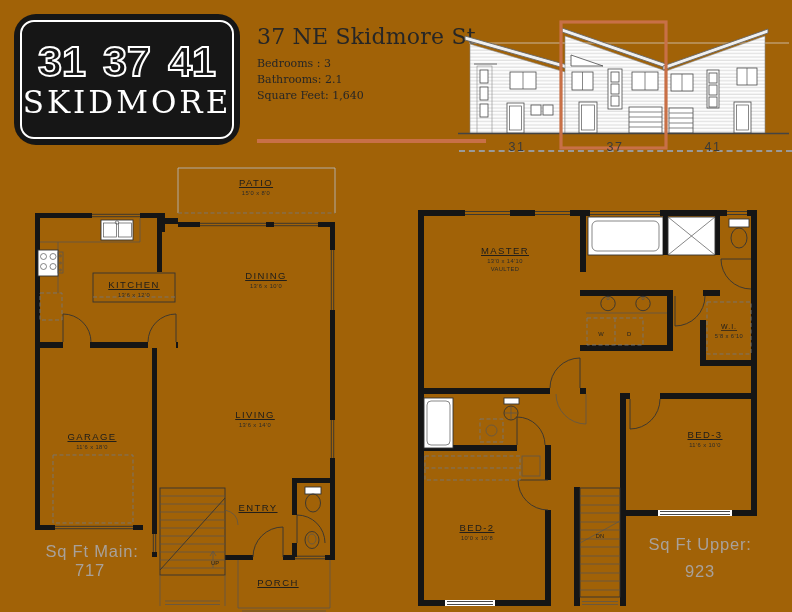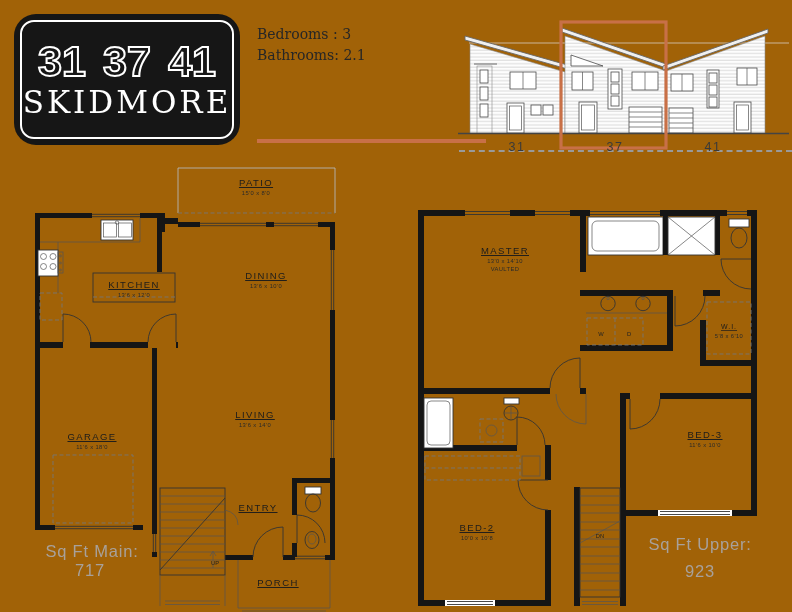--- a/index.html
+++ b/index.html
@@ -15,21 +15,21 @@
   .logo-nums{display:flex;justify-content:space-between;width:178px;
         font-size:43px;font-weight:700;line-height:1;color:#161616;
         -webkit-text-stroke:2px #ffffff;margin-top:3px;}
   .logo-name{font-family:"DejaVu Serif",serif;font-size:31px;color:#ffffff;
         letter-spacing:3px;line-height:1.25;text-align:right;}
 
   
   .details{position:absolute;left:257px;top:24px;width:235px;color:#262626;
         font-family:"DejaVu Serif",serif;}
   .details .title{font-size:22px;margin:0 0 7px 0;font-weight:400;letter-spacing:0.2px;}
-  .details .spec{font-size:14px;line-height:1.47;}
+  .details .spec{font-size:11px;line-height:1.47;}
   .accent-underline{position:absolute;left:257px;top:139px;width:229px;height:4px;}
   .section-dash{position:absolute;left:459px;top:150px;width:333px;height:0;
         border-top:2px dashed #9a9a9a;}
 
   
   .elev{position:absolute;left:455px;top:10px;}
   .mainplan{position:absolute;left:10px;top:160px;}
   .upperplan{position:absolute;left:410px;top:195px;}
 
   svg .wall{fill:#151515;stroke:none;}
@@ -62,22 +62,24 @@
       <div class="logo-nums">
         <span>31</span>
         <span>37</span>
         <span>41</span>
       </div>
       <div class="logo-name">SKIDMORE</div>
     </div>
   </div>
 
   <div class="details">
+    <div class="title">37 NE Skidmore St.</div>
     <div class="spec">Bedrooms : 3</div>
     <div class="spec">Bathrooms: 2.1</div>
+    <div class="spec">Square Feet: 1,640</div>
   </div>
   <div class="accent-underline" style="background:#c87047;"></div>
   <div class="section-dash"></div>
 
   <svg class="elev" width="337" height="150" viewBox="0 0 337 150">
     <defs>
       <pattern id="siding" width="6" height="3.4" patternUnits="userSpaceOnUse">
         <rect width="6" height="3.4" fill="#fdfdfd"></rect>
         <line x1="0" y1="2.7" x2="6" y2="2.7" stroke="#c6c6c6" stroke-width="0.7"></line>
       </pattern>

